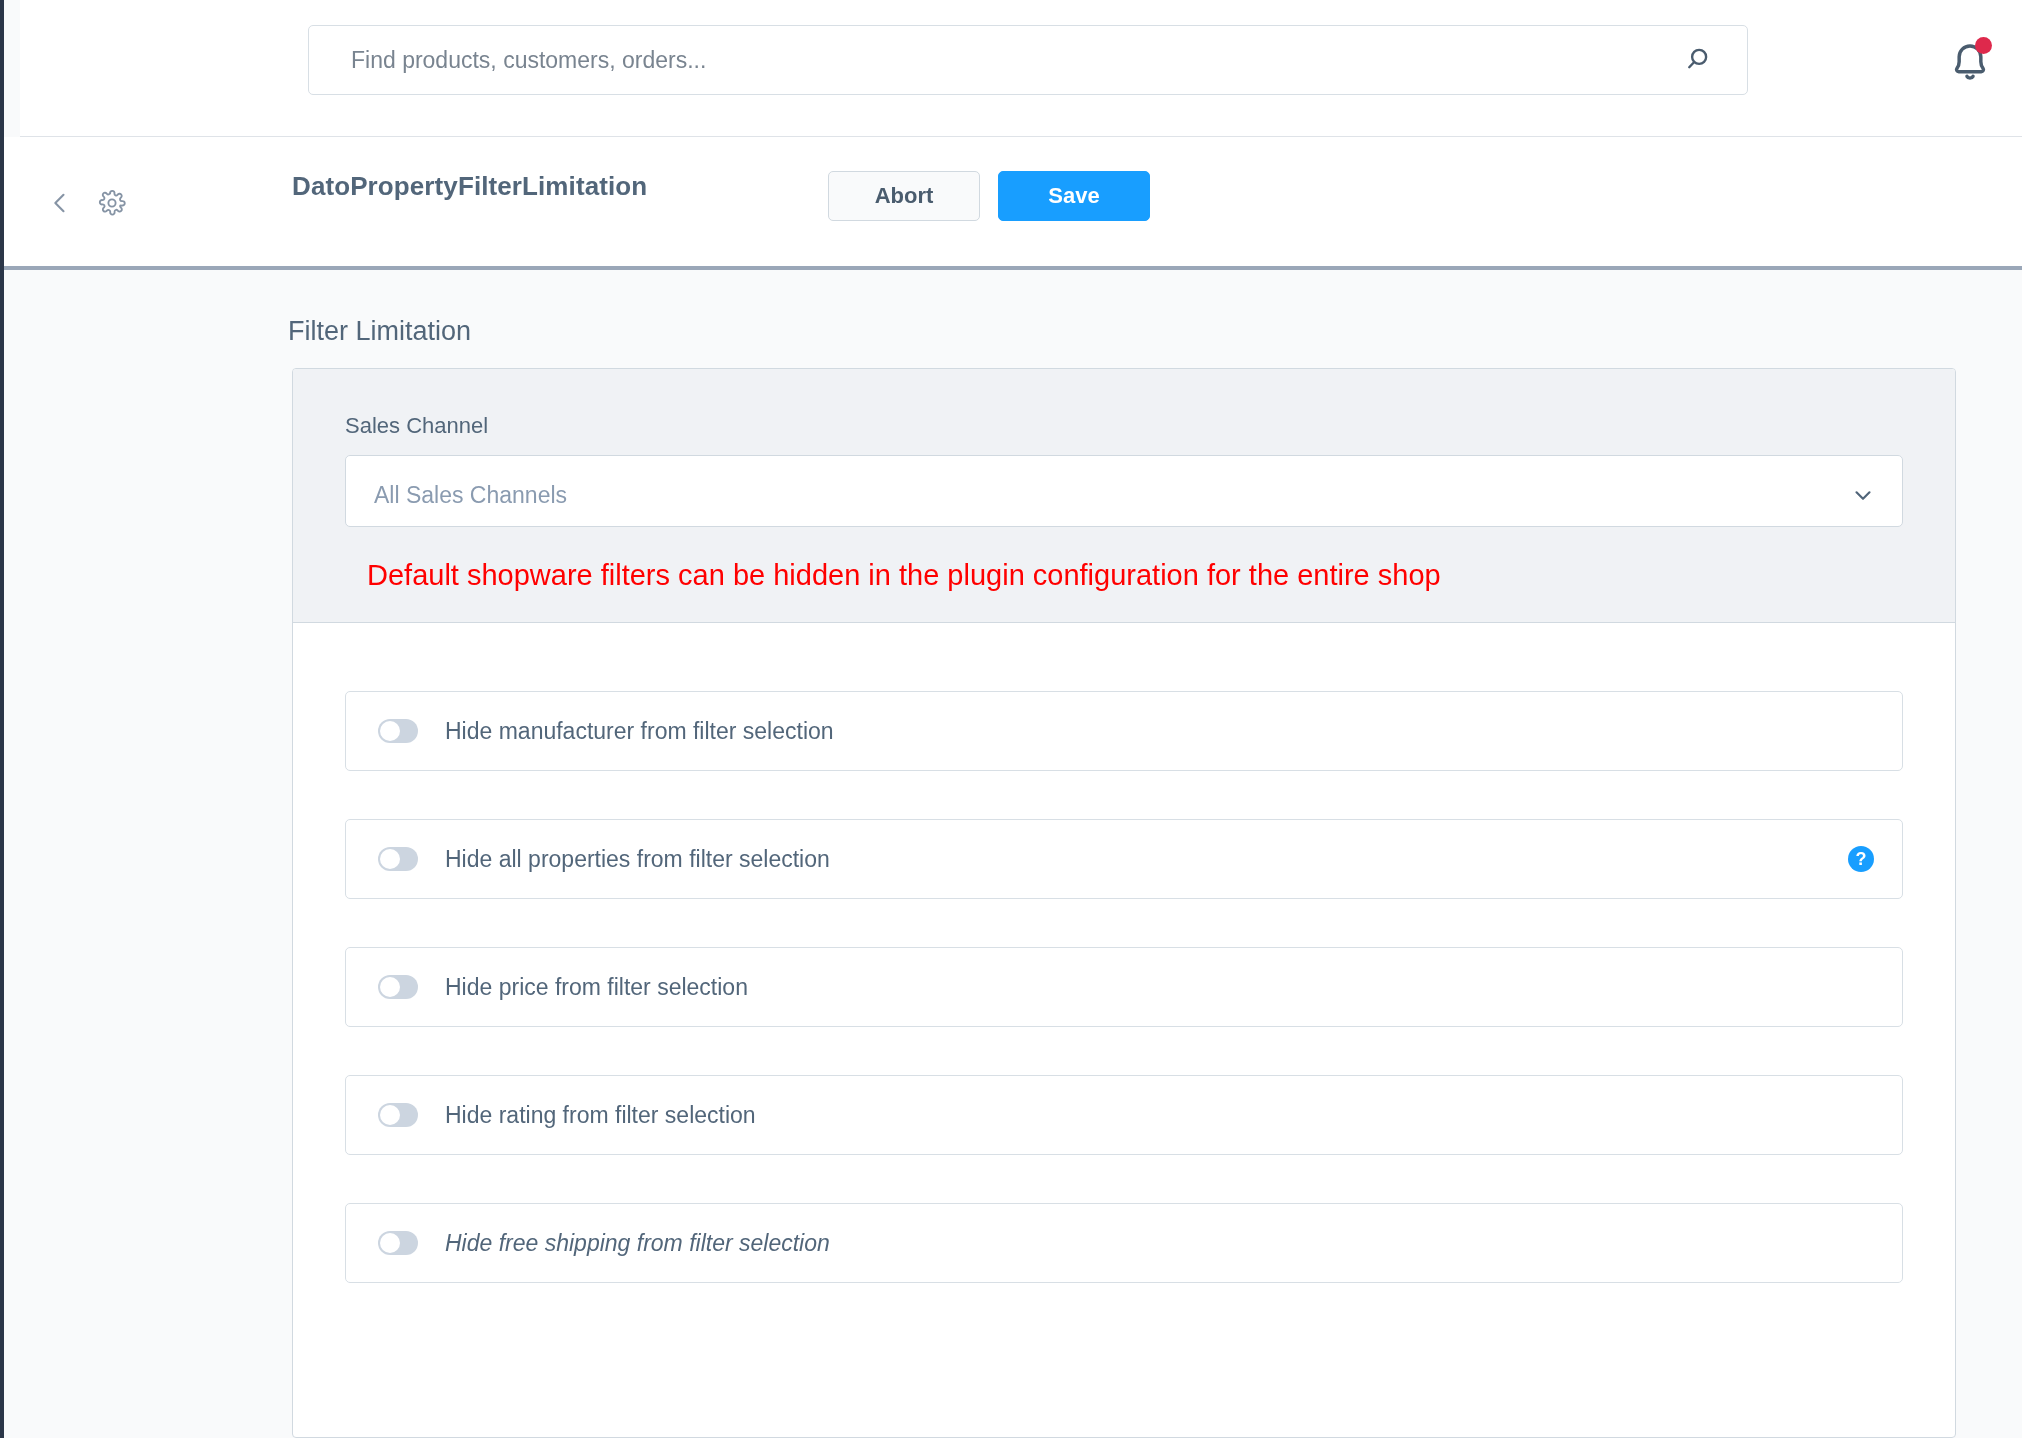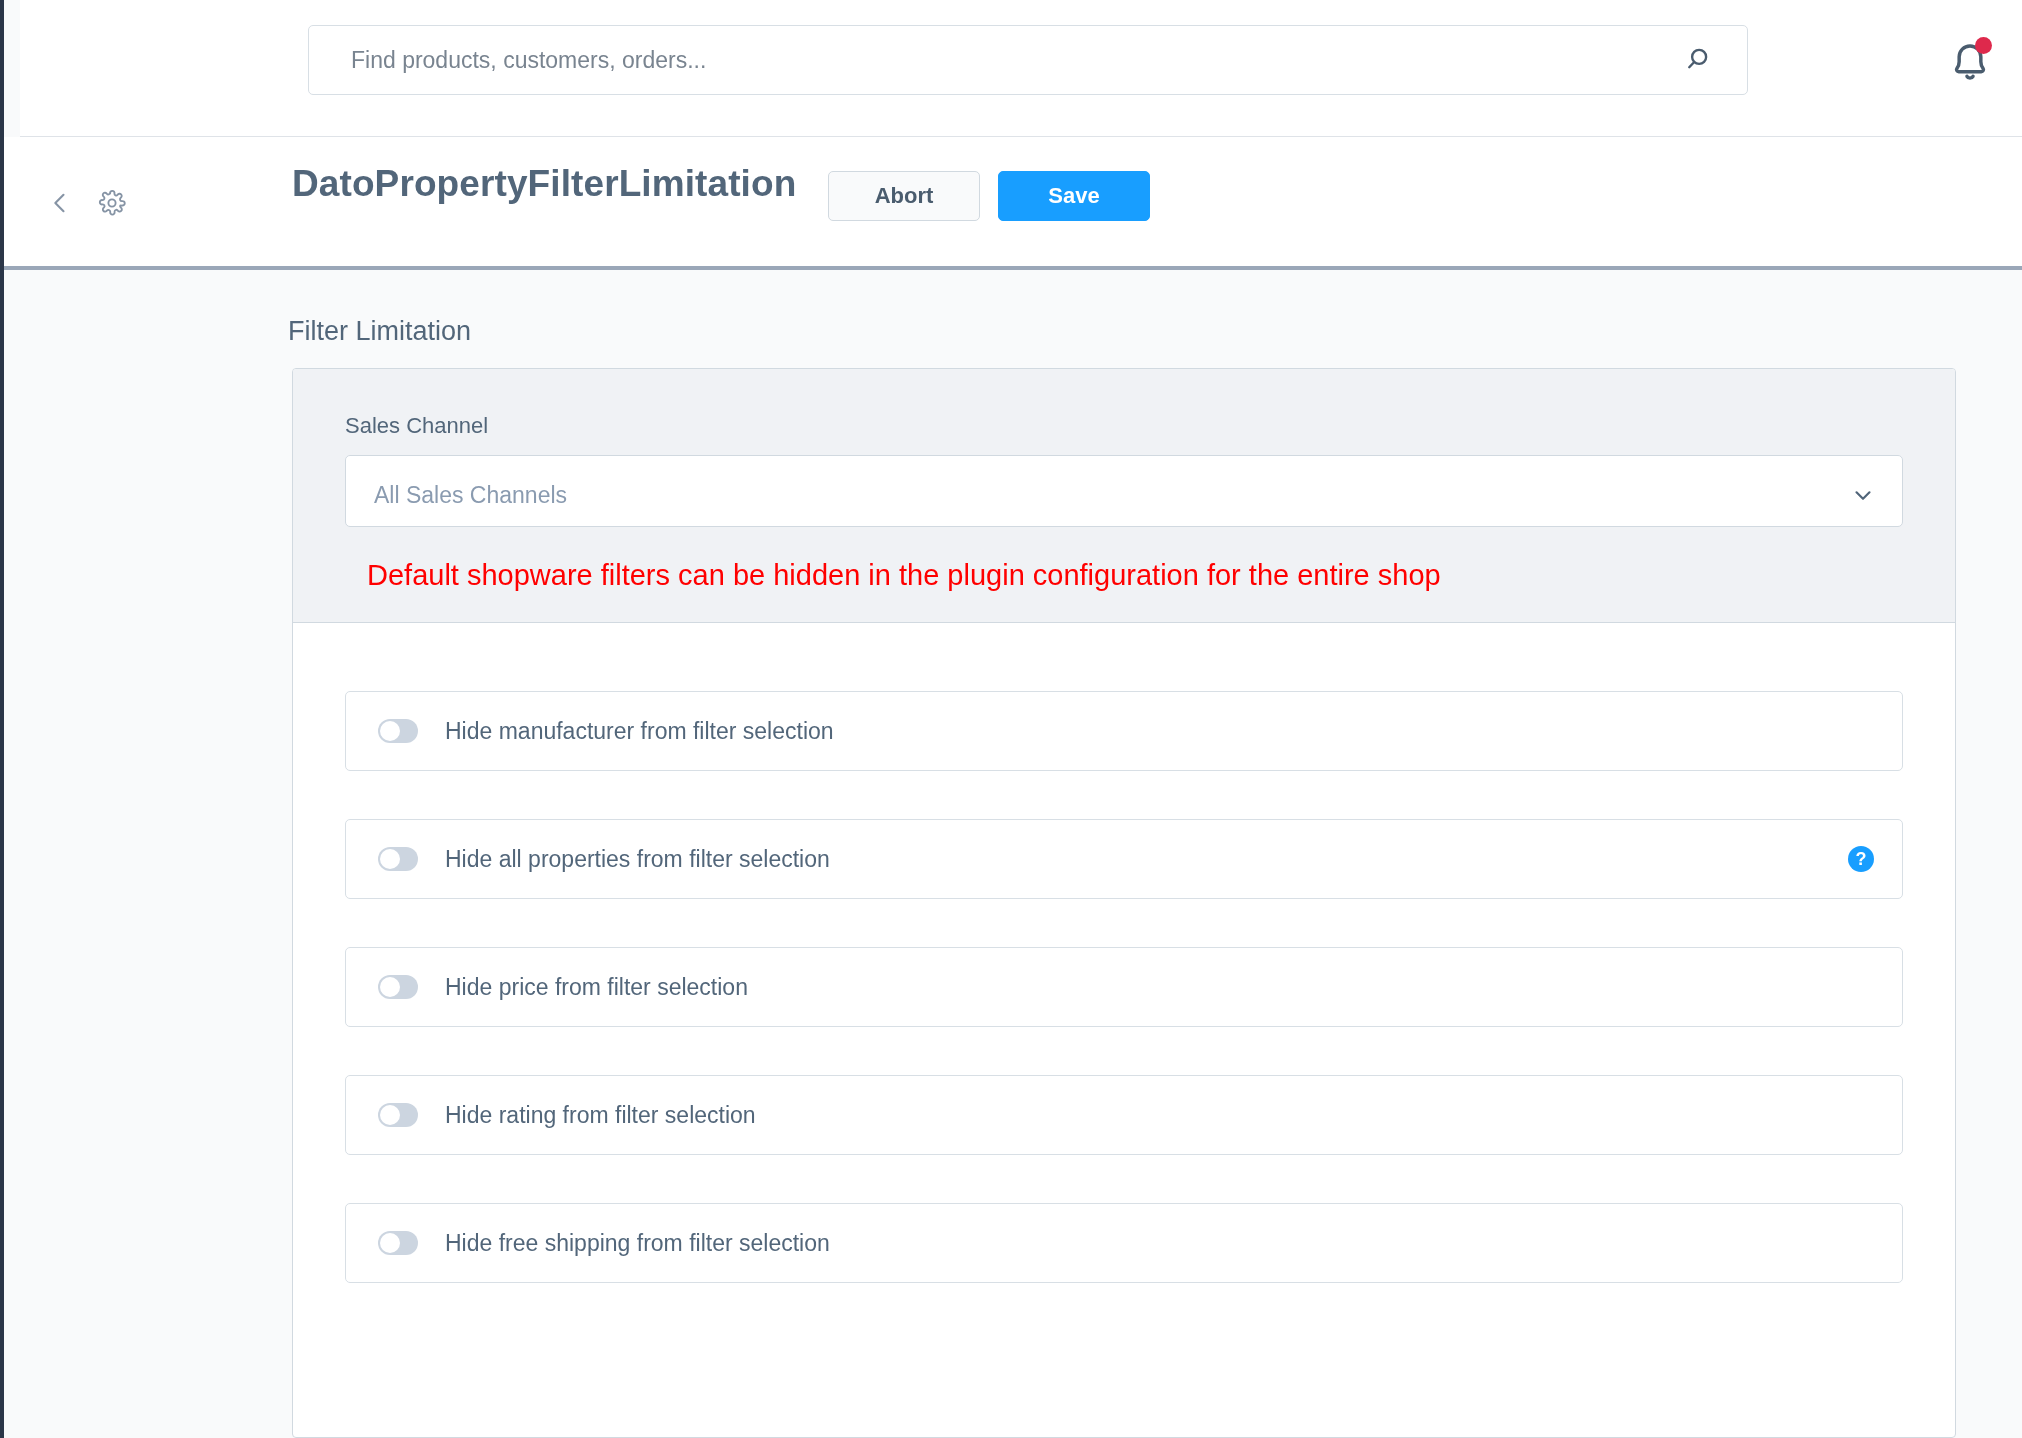--- a/index.html
+++ b/index.html
@@ -110,22 +110,22 @@
     position: absolute;
     left: 88px;
     top: 46px;
     width: 40px; height: 40px;
     display: flex; align-items: center; justify-content: center;
     cursor: pointer;
   }
   .smart-bar-title {
     position: absolute;
     left: 288px;
-    top: 26px;
-    font-size: 37px;
+    top: 34px;
+    font-size: 26px;
     font-weight: bold;
     color: #52667a;
     letter-spacing: 0.1px;
   }
   .smart-bar-actions {
     position: absolute;
     right: 872px;
     top: 34px;
     display: flex;
     gap: 18px;
@@ -226,21 +226,21 @@
   .toggle-row {
     height: 80px;
     border: 1px solid #d8dfe5;
     border-radius: 5px;
     display: flex;
     align-items: center;
     padding: 0 28px 0 32px;
     margin-bottom: 48px;
     background: #fff;
   }
-  .toggle-row:last-child { margin-bottom: 0; }
+  .toggle-row:last-child { margin-bottom: 0; font-style: italic; }
 
   .switch {
     width: 40px;
     height: 24px;
     border-radius: 12px;
     background: #ccd5e0;
     position: relative;
     flex: 0 0 auto;
     cursor: pointer;
   }

